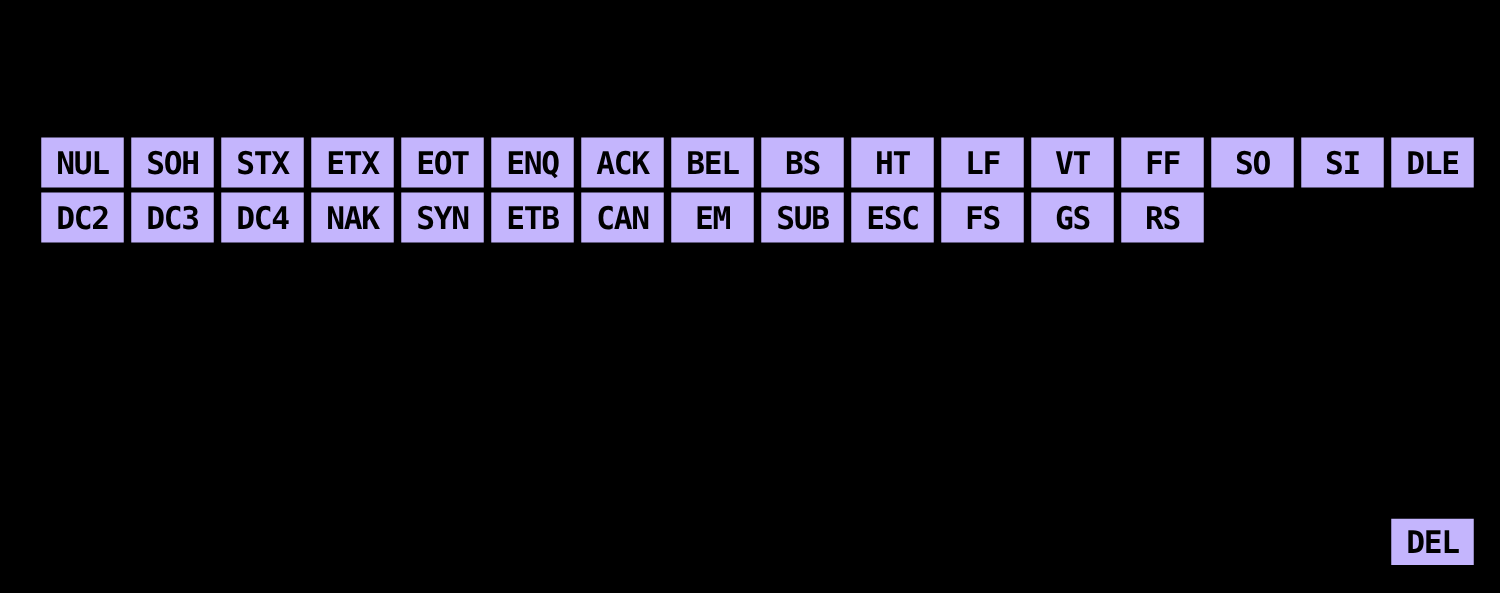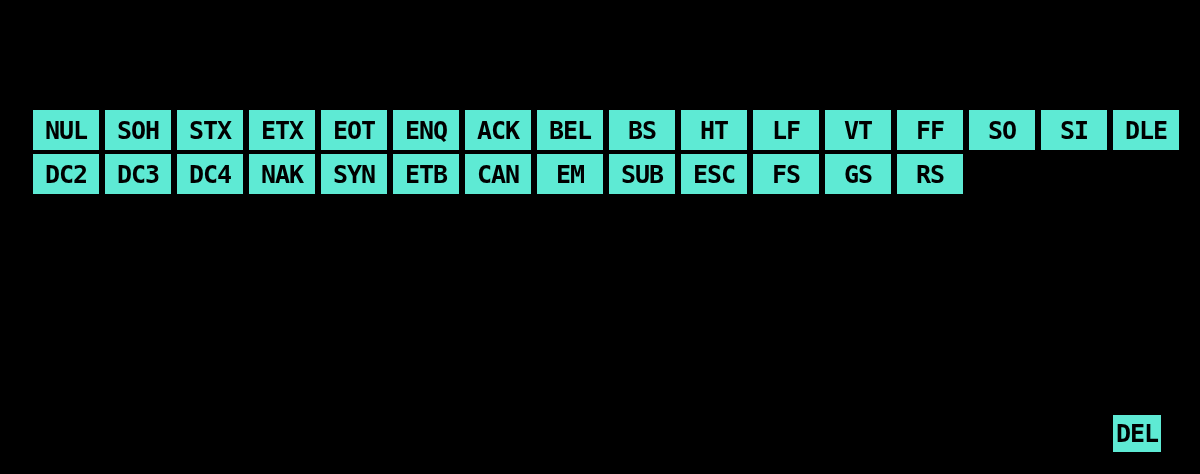--- a/index.html
+++ b/index.html
@@ -24,36 +24,36 @@
     left: 33px;
     top: 110px;
     width: 1146px;
     display: grid;
     grid-template-columns: repeat(16, 1fr);
     column-gap: 6px;
     row-gap: 4px;
   }
   .cell {
     height: 40px;
-    background: #5eead4;
+    background: #c4b5fd;
     color: #000000;
     font-weight: bold;
     font-size: 25px;
     line-height: 1;
     display: flex;
     align-items: center;
     justify-content: center;
     letter-spacing: -1px;
     user-select: none;
   }
   .del-cell {
     position: absolute;
     left: 1113px;
     top: 415px;
-    width: 48px;
+    width: 66px;
     height: 37px;
   }
 </style>
 </head>
 <body>
 
 <div class="canvas">
 
   <div class="control-grid">
 

